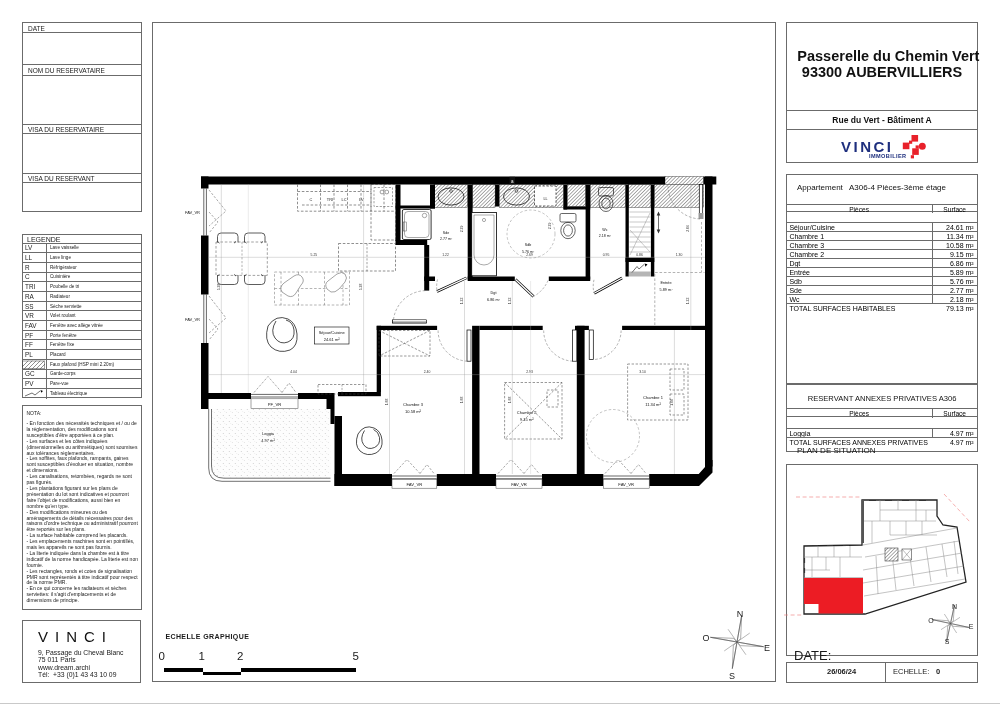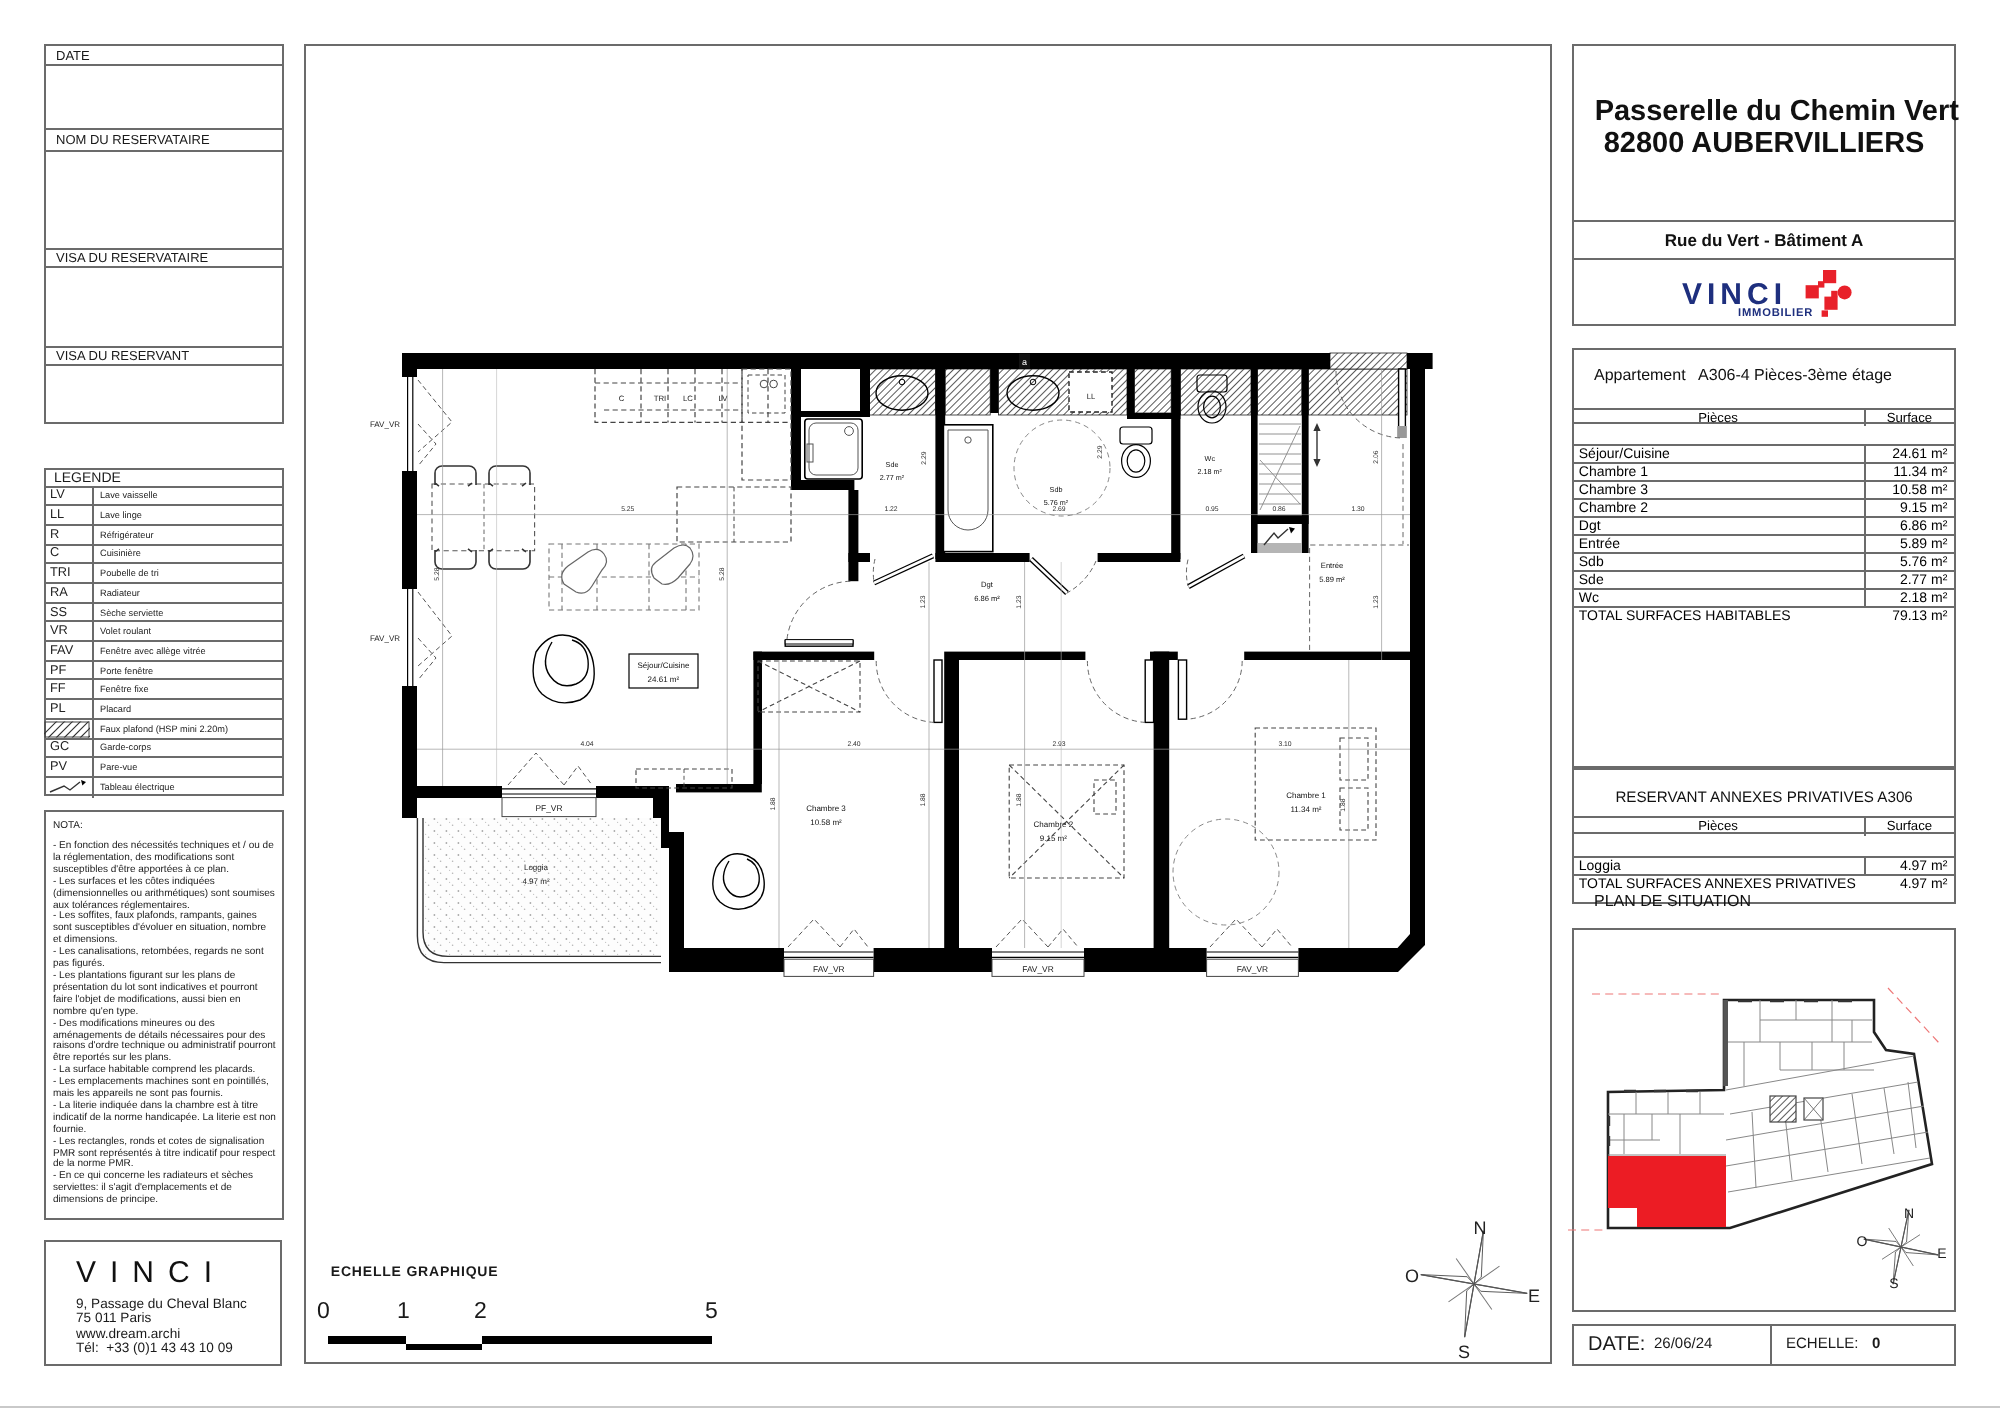--- a/index.html
+++ b/index.html
@@ -138,21 +138,21 @@
 </div>
 
 <div class="bx" style="left:22px;top:619.7px;width:119.4px;height:63.1px;"></div>
 <div class="t" style="left:38px;top:628px;font-size:15px;letter-spacing:7px;color:#111;">VINCI</div>
 <div class="abs" style="left:38px;top:649px;font-size:6.8px;line-height:7.4px;color:#1a1a1a;">
 9, Passage du Cheval Blanc<br>75 011 Paris<br>www.dream.archi<br>Tél:&nbsp; +33 (0)1 43 43 10 09
 </div>
 
 <div class="bx" style="left:786.4px;top:22.4px;width:191.3px;height:140.5px;"></div>
 <div class="t" style="left:786.4px;top:48px;width:204px;text-align:center;font-size:14.5px;font-weight:bold;color:#111;">Passerelle du Chemin Vert</div>
-<div class="t" style="left:786.4px;top:64px;width:191.3px;text-align:center;font-size:14.5px;font-weight:bold;color:#111;">82800 AUBERVILLIERS</div>
+<div class="t" style="left:786.4px;top:64px;width:191.3px;text-align:center;font-size:14.5px;font-weight:bold;color:#111;">93300 AUBERVILLIERS</div>
 
 <div class="abs" style="left:786.4px;top:110px;width:191.3px;height:1px;background:#6b6b6b;"></div>
 <div class="t" style="left:786.4px;top:114.5px;width:191.3px;text-align:center;font-size:8.5px;font-weight:bold;color:#111;">Rue du Vert - Bâtiment A</div>
 <div class="abs" style="left:786.4px;top:129.3px;width:191.3px;height:1px;background:#6b6b6b;"></div>
 
 <svg class="abs" style="left:836px;top:131px;" width="95" height="30" viewBox="0 0 95 30">
   <text x="5" y="21" font-family="Liberation Sans,sans-serif" font-size="15" font-weight="bold" letter-spacing="2.5" fill="#1e2f7e">VINCI</text>
   <text x="33" y="27" font-family="Liberation Sans,sans-serif" font-size="5.6" font-weight="bold" letter-spacing="0.4" fill="#1e2f7e">IMMOBILIER</text>
   <g fill="#e8212a">
     <rect x="75.5" y="4" width="6.6" height="6.6"></rect>
@@ -241,22 +241,22 @@
       <span style="position:absolute;left:3px;top:0.8px;font-size:7px;">TOTAL SURFACES ANNEXES PRIVATIVES</span>
       <span style="position:absolute;right:4px;top:0.8px;font-size:7px;">4.97 m²</span>
     </div>
   </div>
 
 <div class="bx" style="left:786.4px;top:463.6px;width:191.3px;height:192.3px;"></div>
 <div class="t" style="left:797px;top:446px;font-size:8px;color:#111;">PLAN DE SITUATION</div>
 
 <div class="bx" style="left:786.4px;top:661.5px;width:191.3px;height:21px;"></div>
 <div class="abs" style="left:884.8px;top:661.5px;width:1px;height:21px;background:#6b6b6b;"></div>
-<div class="t" style="left:794px;top:667px;font-size:10px;">DATE:</div>
-<div class="t" style="left:827px;top:667px;font-size:7.5px;font-weight:normal;">26/06/24</div>
+<div class="t" style="left:794px;top:648px;font-size:13px;">DATE:</div>
+<div class="t" style="left:827px;top:667px;font-size:7.5px;font-weight:bold;">26/06/24</div>
 <div class="t" style="left:893px;top:667px;font-size:7.5px;">ECHELLE:</div>
 <div class="t" style="left:936px;top:667px;font-size:7.5px;font-weight:bold;">0</div>
 
 <div class="bx" style="left:152px;top:22.4px;width:624.4px;height:660px;"></div>
 
 <div class="t" style="left:165.4px;top:632.5px;font-size:7px;font-weight:bold;letter-spacing:0.4px;">ECHELLE GRAPHIQUE</div>
 <div class="t" style="left:158.5px;top:650px;font-size:11.5px;">0</div>
 <div class="t" style="left:198.5px;top:650px;font-size:11.5px;">1</div>
 <div class="t" style="left:237px;top:650px;font-size:11.5px;">2</div>
 <div class="t" style="left:352.5px;top:650px;font-size:11.5px;">5</div>

